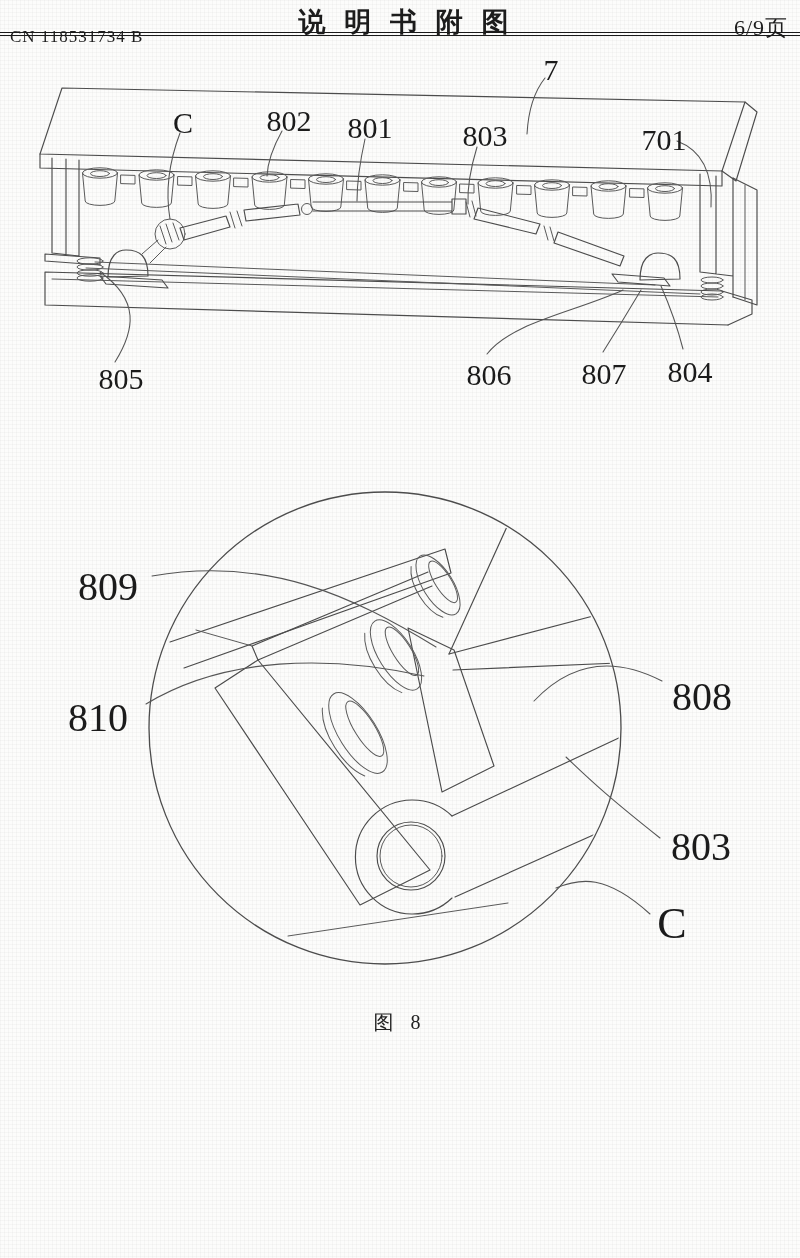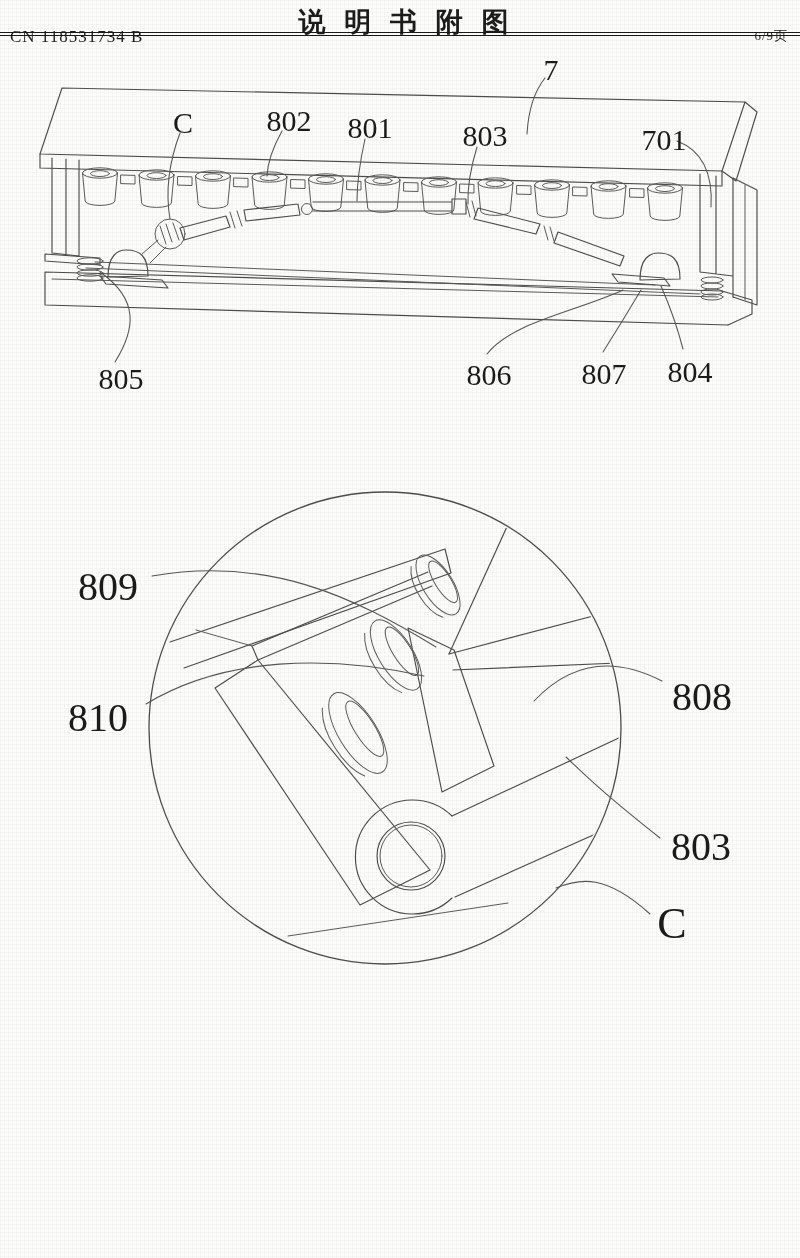--- a/index.html
+++ b/index.html
@@ -21,21 +21,21 @@
     font-size:17px;letter-spacing:1px;white-space:nowrap;margin-top:16px;
   }
   .hdr-title{
     position:absolute;left:0;right:0;top:4px;text-align:center;
     font-size:27px;font-weight:bold;letter-spacing:6px;
     font-family:"Liberation Serif", serif;
     padding-left:13px;
   }
   .hdr-right{
     position:absolute;right:12px;top:13px;
-    font-size:13px;letter-spacing:1px;white-space:nowrap;margin-top:14px;
+    font-size:22px;letter-spacing:1px;white-space:nowrap;
   }
   .hdr-rule{
     position:absolute;left:0;top:32px;width:800px;height:2px;
     border-top:1.6px solid #1a1a1a;border-bottom:1.4px solid #1a1a1a;
   }
   .fig-svg{position:absolute;left:0;}
   #fig7svg{top:40px;}
   #fig8svg{top:460px;}
   .ln{fill:none;stroke:#4c4c4c;stroke-width:1.15;stroke-linejoin:round;stroke-linecap:round;}
   .ln2{fill:none;stroke:#5a5a5a;stroke-width:1;stroke-linejoin:round;stroke-linecap:round;}
@@ -236,16 +236,17 @@
 
     <g>
       <text class="f8lab" x="108" y="600">809</text>
       <text class="f8lab" x="98" y="731">810</text>
       <text class="f8lab" x="702" y="710">808</text>
       <text class="f8lab" x="701" y="860">803</text>
       <text class="f8labC" x="672" y="938">C</text>
     </g>
   </svg>
 
+  <div id="cap8" class="caption">图 8</div>
 
   <div class="footer-page">15</div>
 
 </div>
 
 </body></html>

